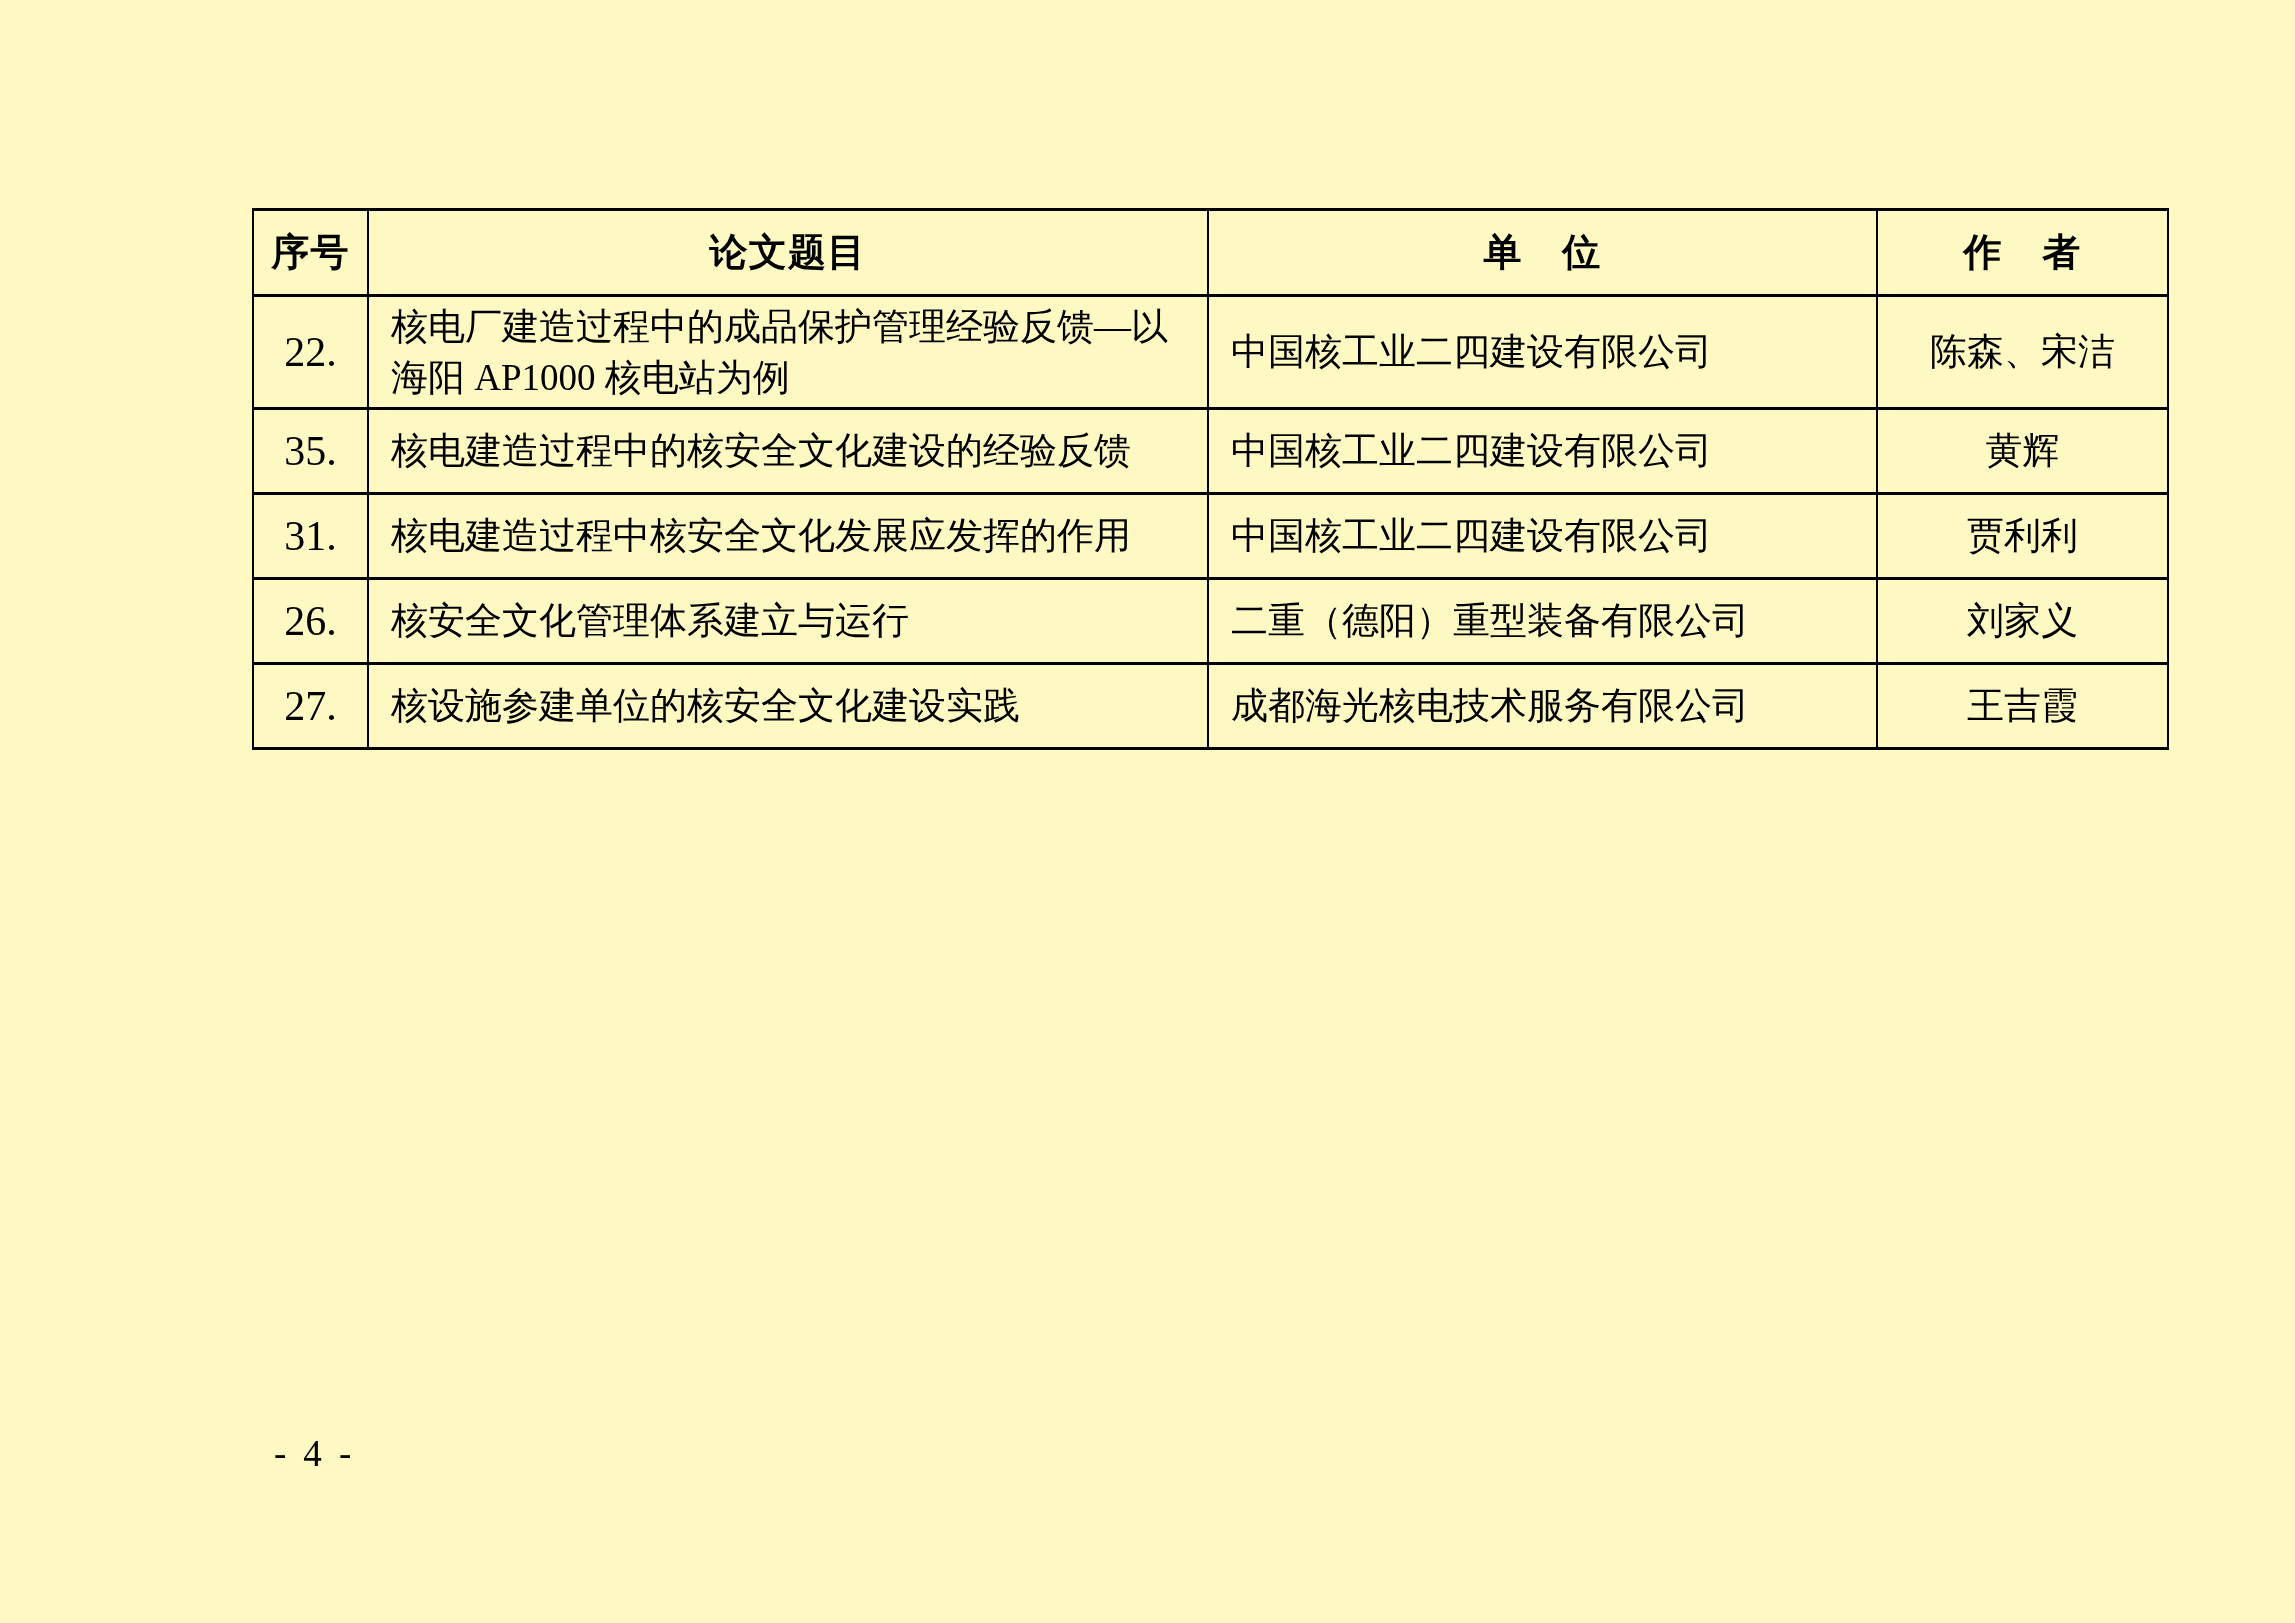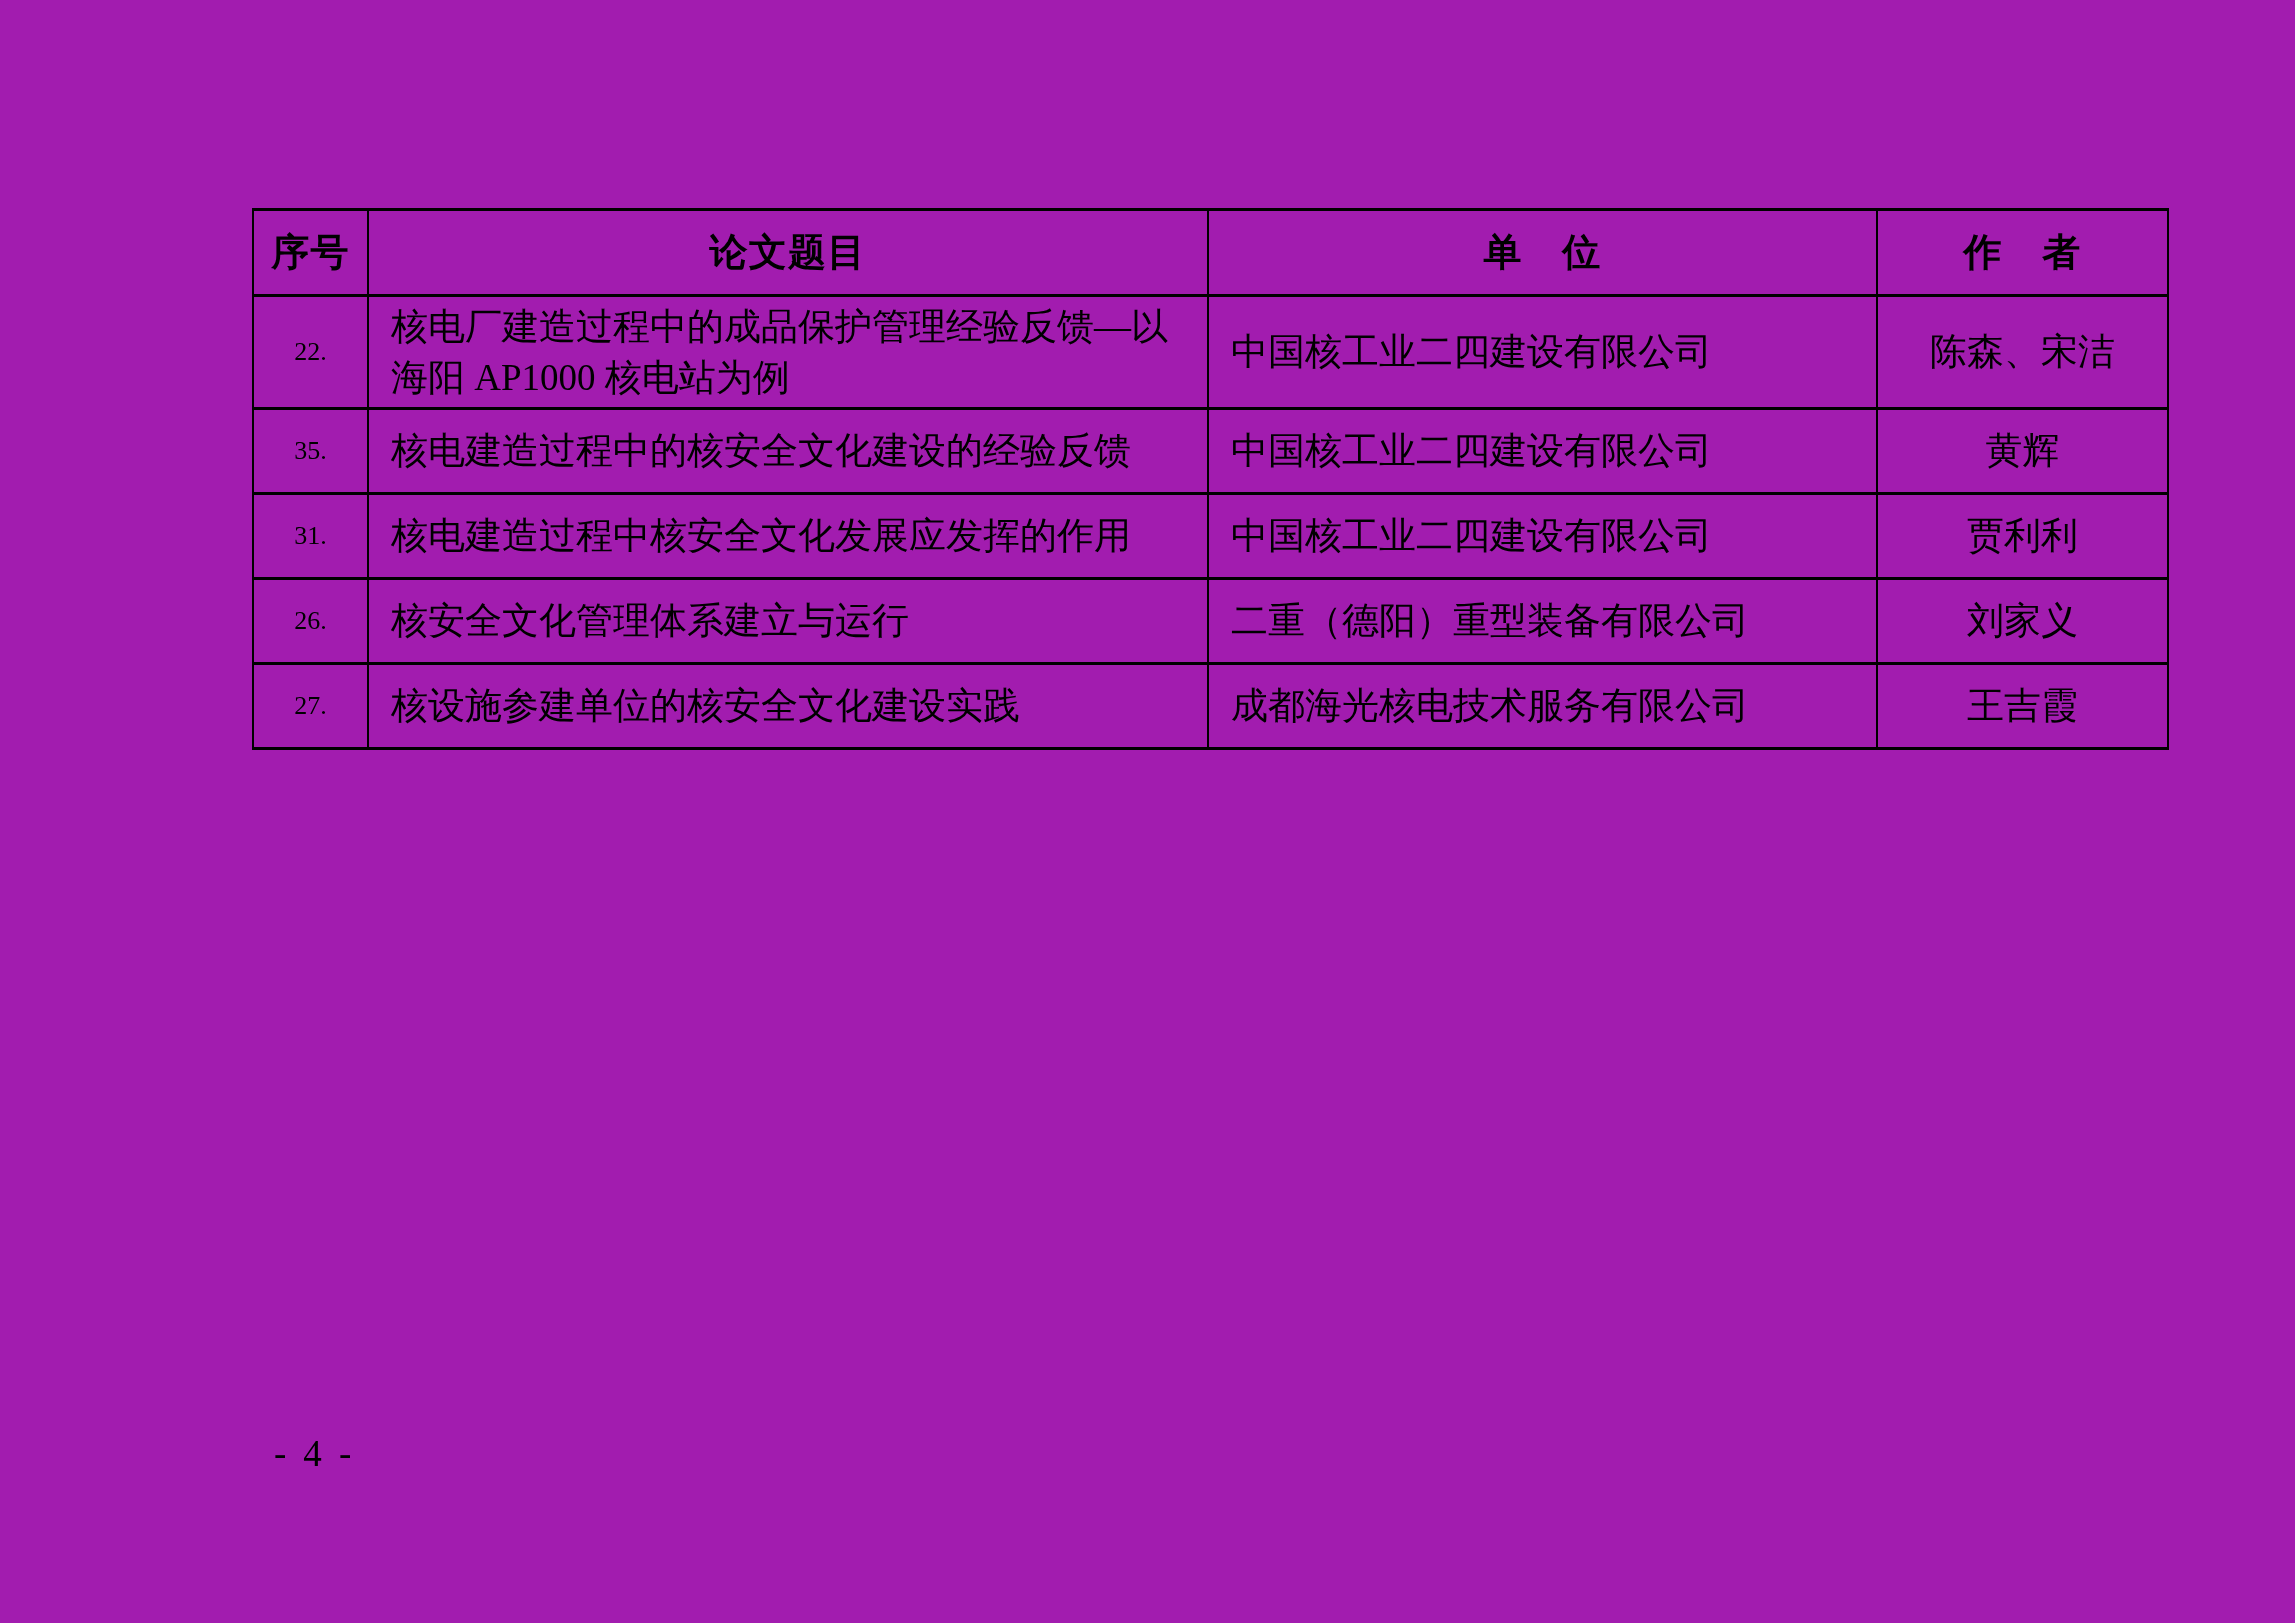--- a/index.html
+++ b/index.html
@@ -8,21 +8,21 @@
     width: 2295px;
     height: 1623px;
     background: #ffffff;
     overflow: hidden;
     font-family: "Liberation Serif", "DejaVu Serif", serif;
   }
   .page {
     position: relative;
     width: 2295px;
     height: 1623px;
-    background: #a21caf;
+    background: #fef9c3;
   }
   .paper-table {
     position: absolute;
     left: 252px;
     top: 208px;
     width: 1914px;
     border-collapse: collapse;
     table-layout: fixed;
     color: #000000;
   }
@@ -38,21 +38,21 @@
   .paper-table thead tr { height: 86px; }
   .paper-table tbody tr { height: 85px; }
   .paper-table tbody tr.tall-row { height: 99px; }
   .paper-table th {
     font-size: 38px;
     font-weight: bold;
     text-align: center;
     letter-spacing: 1.3px;
   }
   td.cell-no {
-    font-size: 26px;
+    font-size: 42px;
     text-align: center;
     font-family: "Liberation Serif", "DejaVu Serif", serif;
   }
   td.cell-title {
     font-size: 37px;
     text-align: left;
     padding: 3.9px 17px 3.9px 22px;
     line-height: 51px;
   }
   td.cell-unit {

